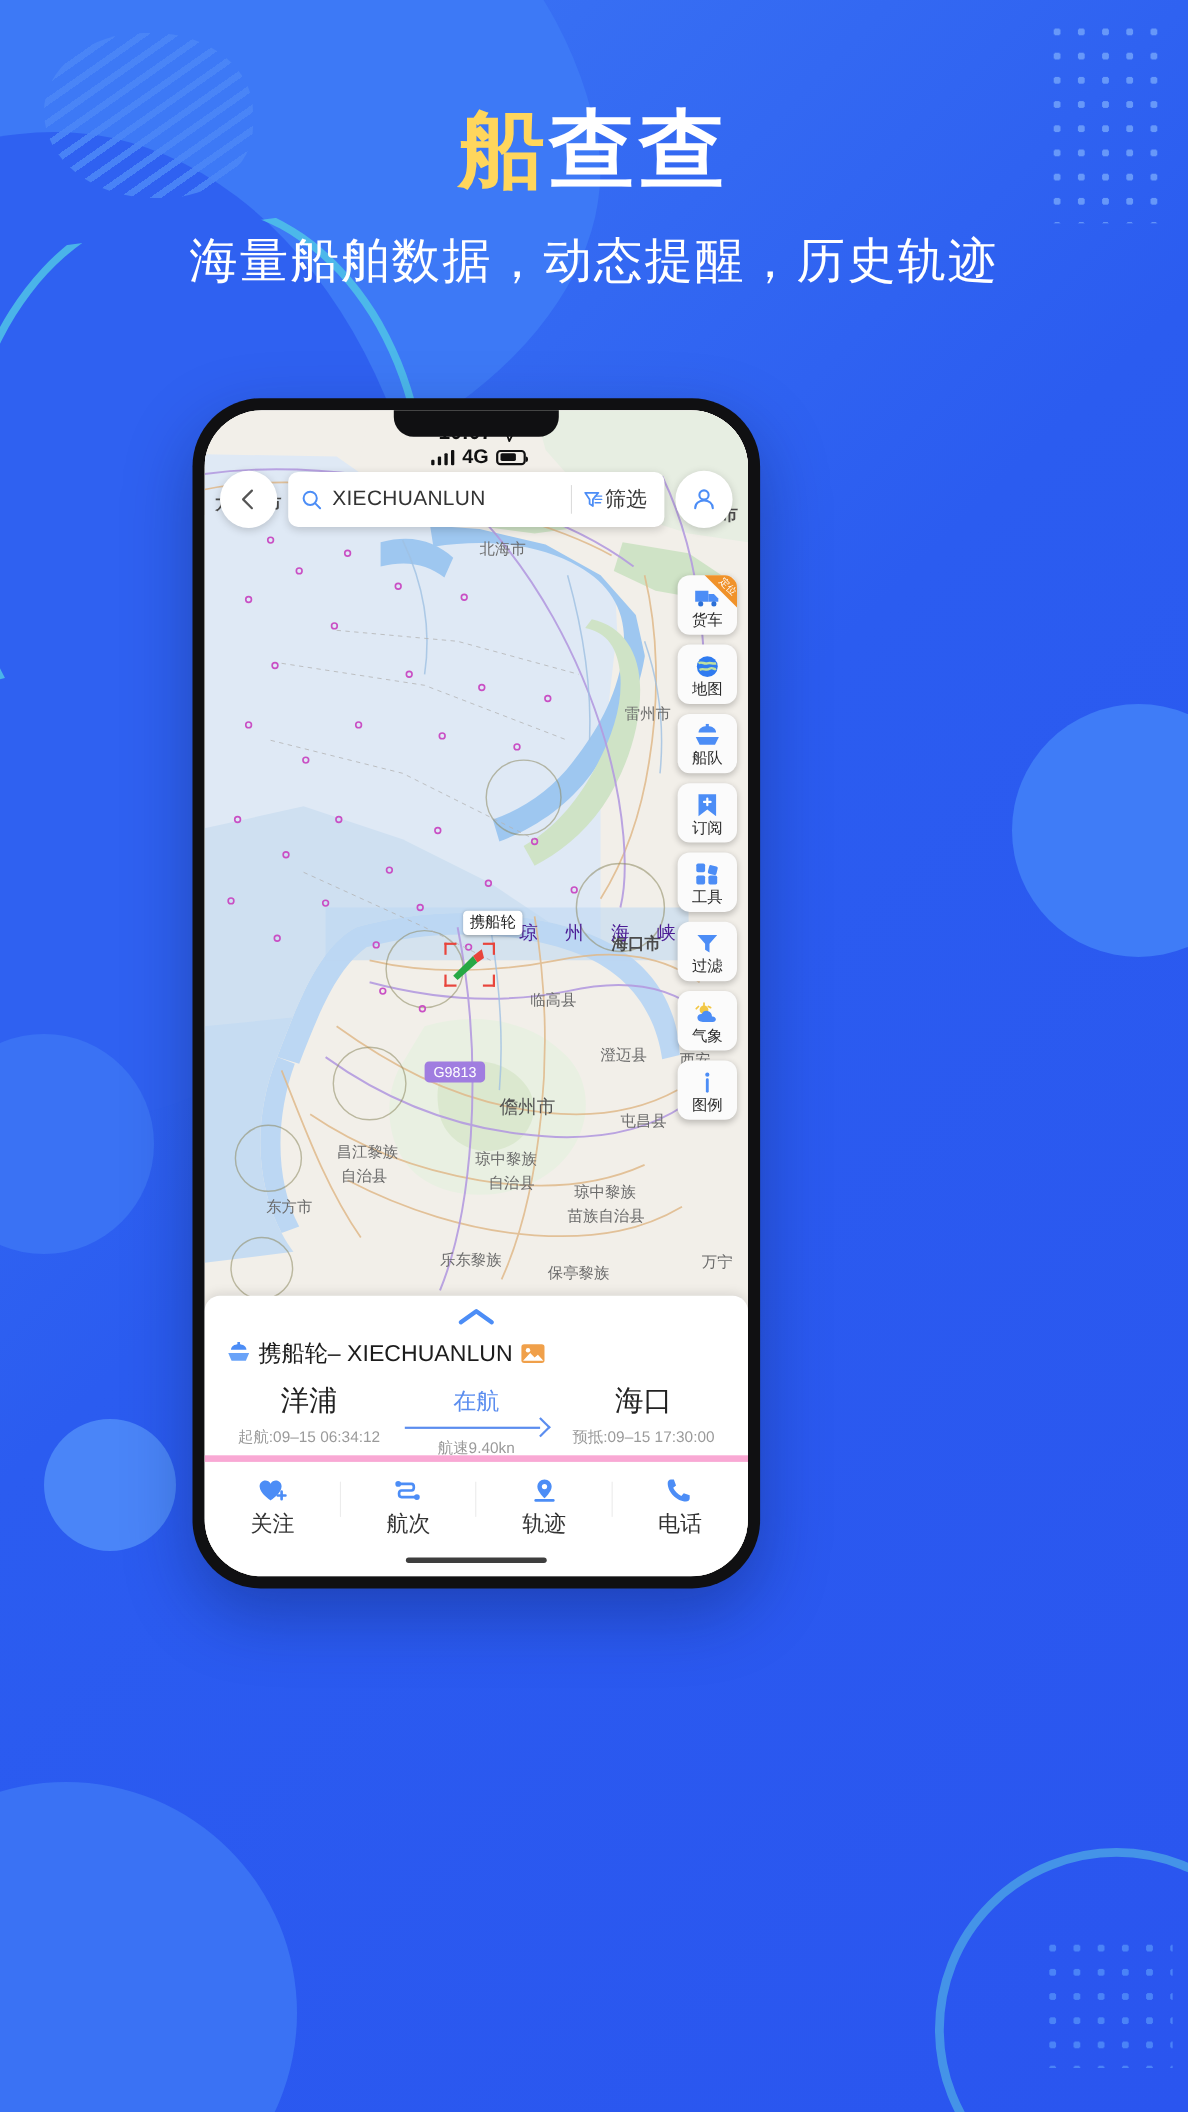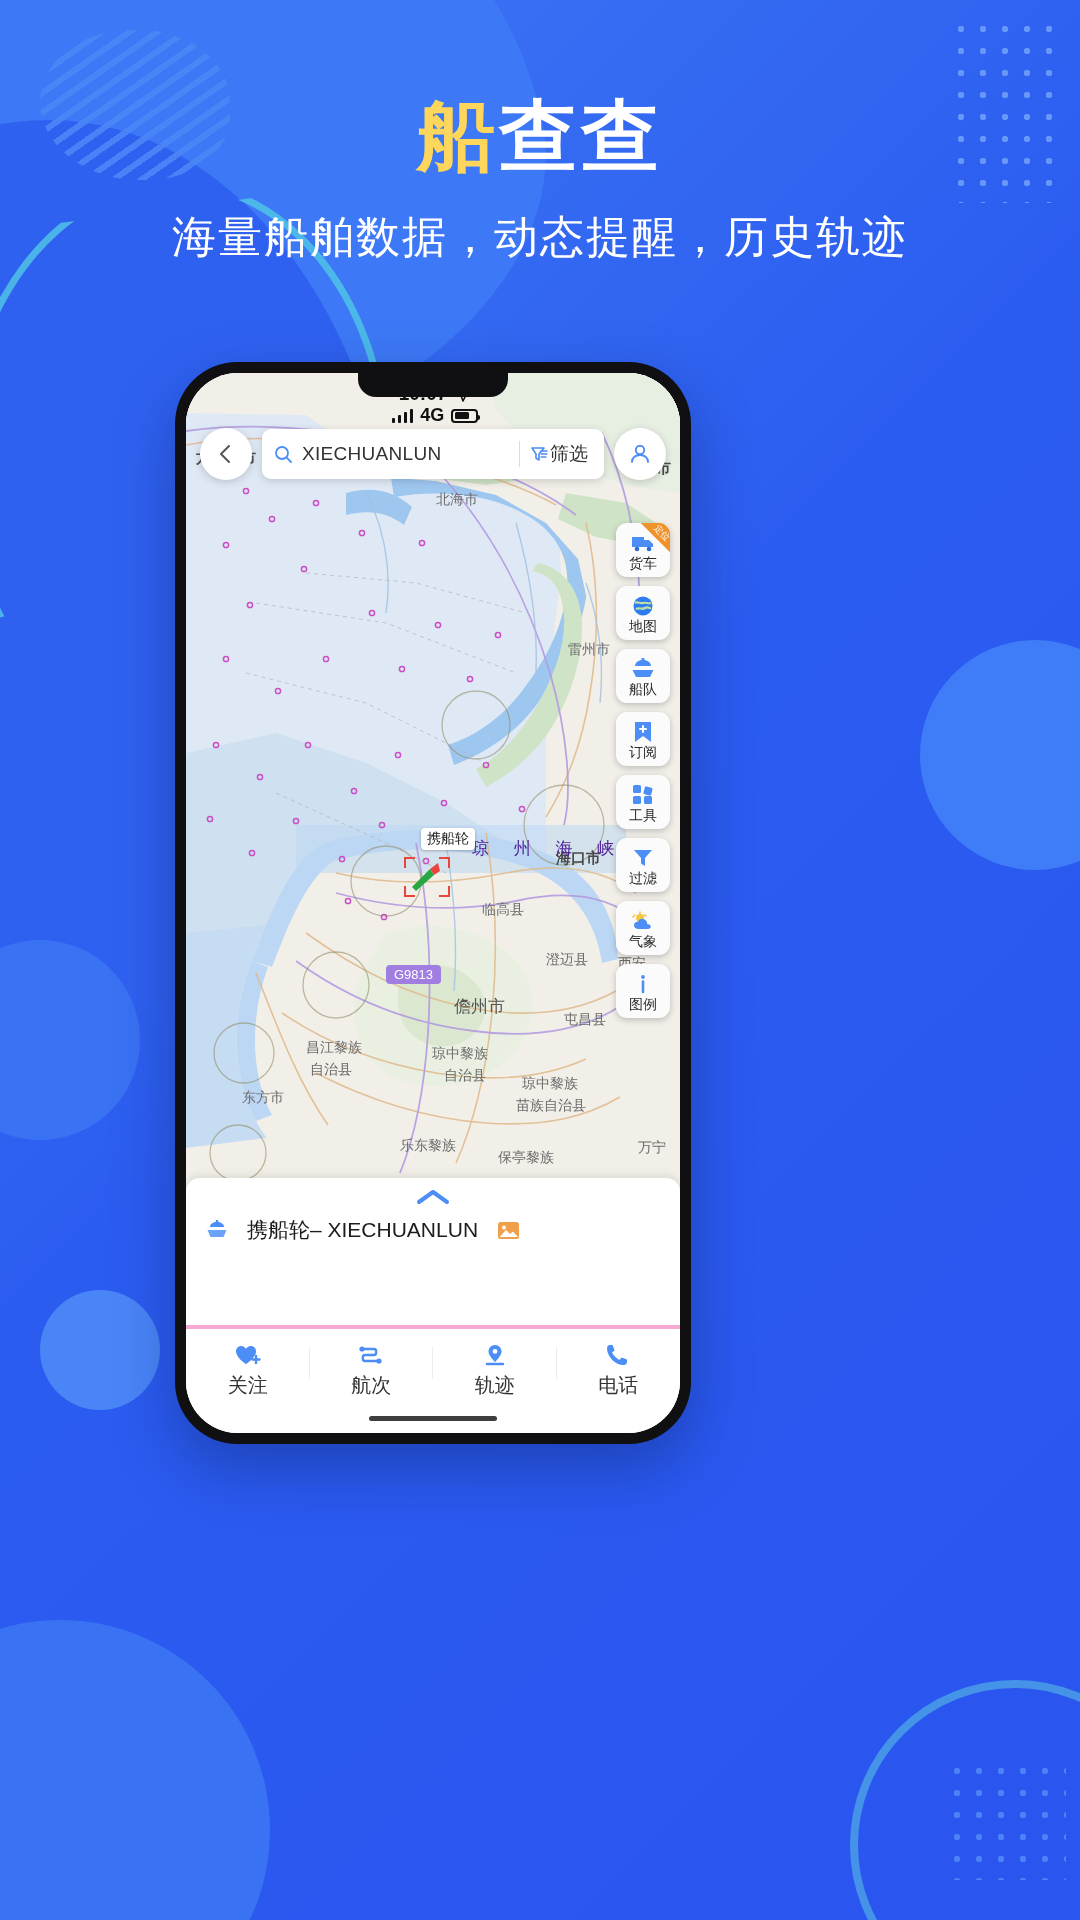--- a/index.html
+++ b/index.html
@@ -117,36 +117,36 @@
   .selbox span { position:absolute; width:11px; height:11px; border:2.5px solid #e8453c; }
   .selbox .tl2{left:0;top:0;border-right:none;border-bottom:none;}
   .selbox .tr2{right:0;top:0;border-left:none;border-bottom:none;}
   .selbox .bl2{left:0;bottom:0;border-right:none;border-top:none;}
   .selbox .br2{right:0;bottom:0;border-left:none;border-top:none;}
 
   
   .sheet { position:absolute; left:0; right:0; bottom:0; height:255px; background:#fff;
            border-radius:14px 14px 52px 52px; z-index:30; box-shadow:0 -2px 10px rgba(0,0,0,.10); }
   .sheet-handle { display:flex; justify-content:center; padding-top:10px; }
-  .ship-line { display:flex; align-items:center; gap:19px; padding:8px 20px 0 20px; }
+  .ship-line { display:flex; align-items:center; gap:7px; padding:8px 20px 0 20px; }
   .ship-name { font-size:21px; color:#1c1c1c; }
   .route { display:flex; align-items:flex-start; justify-content:space-between;
            padding:12px 20px 0 20px; }
   .port { text-align:center; width:150px; }
   .port-name { font-size:26px; color:#222; }
   .port-meta { font-size:14px; color:#9a9a9a; margin-top:7px; }
   .mid { text-align:center; flex:1; padding-top:4px; }
   .mid-status { font-size:21px; color:#5b8def; }
   .arrowline { position:relative; height:14px; margin:3px 12px 0 12px; }
   .arrowline .ln { position:absolute; left:0; right:7px; top:6px; height:2px; background:#5b8def;}
   .arrowline .hd { position:absolute; right:0; top:0px; width:13px; height:13px;
                    border-top:2px solid #5b8def; border-right:2px solid #5b8def;
                    transform:rotate(45deg); }
   .mid-meta { font-size:14px; color:#9a9a9a; margin-top:3px; }
-  .actions { position:absolute; left:0; right:0; bottom:34px; border-top:4px solid #f9a8d4;
+  .actions { position:absolute; left:0; right:0; bottom:34px; border-top:6px solid #f9a8d4;
              display:flex; align-items:center; padding-top:14px; }
   .act { flex:1; display:flex; flex-direction:column; align-items:center; gap:5px; position:relative;}
   .act .al { font-size:20px; color:#333; }
   .act:not(:last-child)::after{content:"";position:absolute;right:0;top:4px;width:1px;height:32px;background:#ececec;}
   .homebar { position:absolute; left:50%; transform:translateX(-50%); bottom:12px;
              width:128px; height:5px; background:#1c1c1c; border-radius:3px; opacity:.85;}
 </style>
 </head>
 <body>
 
@@ -479,20 +479,38 @@
           <path d="M1.5,11 H20.5 L17.5,18 H4.5 Z" fill="#6aa3f8"></path>
         </svg>
         <span class="ship-name">携船轮– XIECHUANLUN</span>
         <svg width="23" height="19" viewBox="0 0 23 19">
           <rect x="1" y="1" width="21" height="17" rx="2.5" fill="#f0a04a"></rect>
           <circle cx="7" cy="6.5" r="2" fill="#fff"></circle>
           <path d="M2.5,16 L9,9 L13,13 L16,10.5 L21,16 Z" fill="#fff"></path>
         </svg>
       </div>
 
+      <div class="route">
+        <div class="port">
+          <div class="port-name">洋浦</div>
+          <div class="port-meta">起航:09–15 06:34:12</div>
+        </div>
+        <div class="mid">
+          <div class="mid-status">在航</div>
+          <div class="arrowline">
+              <span class="ln"></span>
+              <span class="hd"></span>
+            </div>
+          <div class="mid-meta">航速9.40kn</div>
+        </div>
+        <div class="port">
+          <div class="port-name">海口</div>
+          <div class="port-meta">预抵:09–15 17:30:00</div>
+        </div>
+      </div>
 
       <div class="actions">
         <div class="act">
           <svg width="28" height="24" viewBox="0 0 28 24">
             <path d="M12,21 C12,21 2,14.6 2,8.4 C2,5.2 4.4,3 7.2,3 C9.2,3 11,4.1 12,5.8 C13,4.1 14.8,3 16.8,3 C19.6,3 22,5.2 22,8.4 C22,14.6 12,21 12,21 Z" fill="#4c8df6"></path>
             <path d="M22,13 V20 M18.5,16.5 H25.5" stroke="#4c8df6" stroke-width="2.4" stroke-linecap="round"></path>
           </svg>
           <span class="al">关注</span>
         </div>
         <div class="act">

